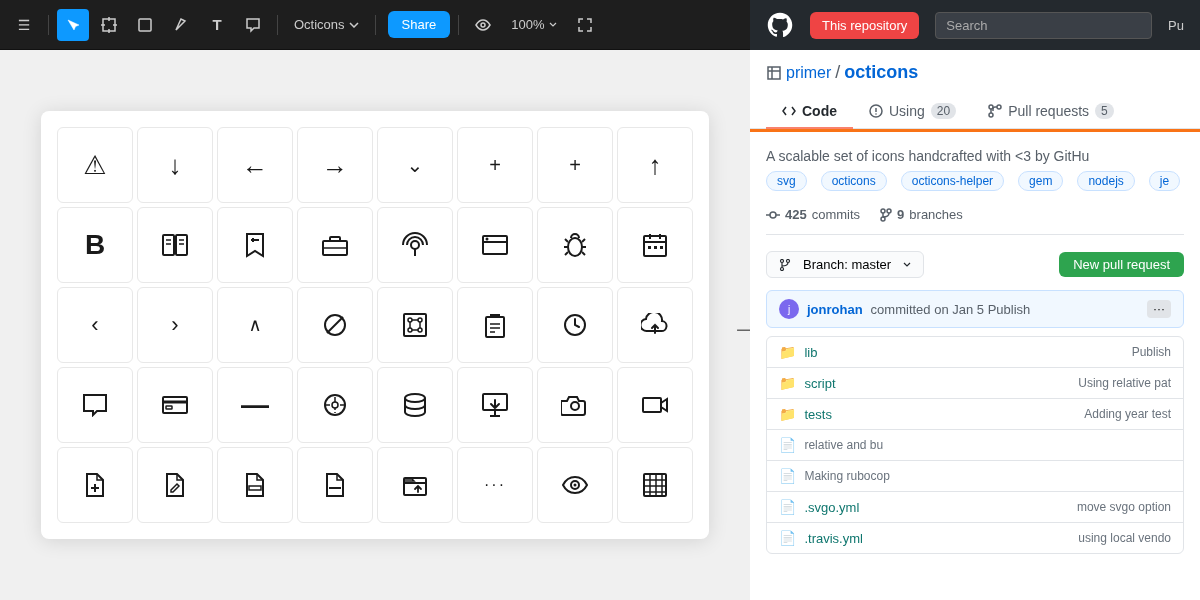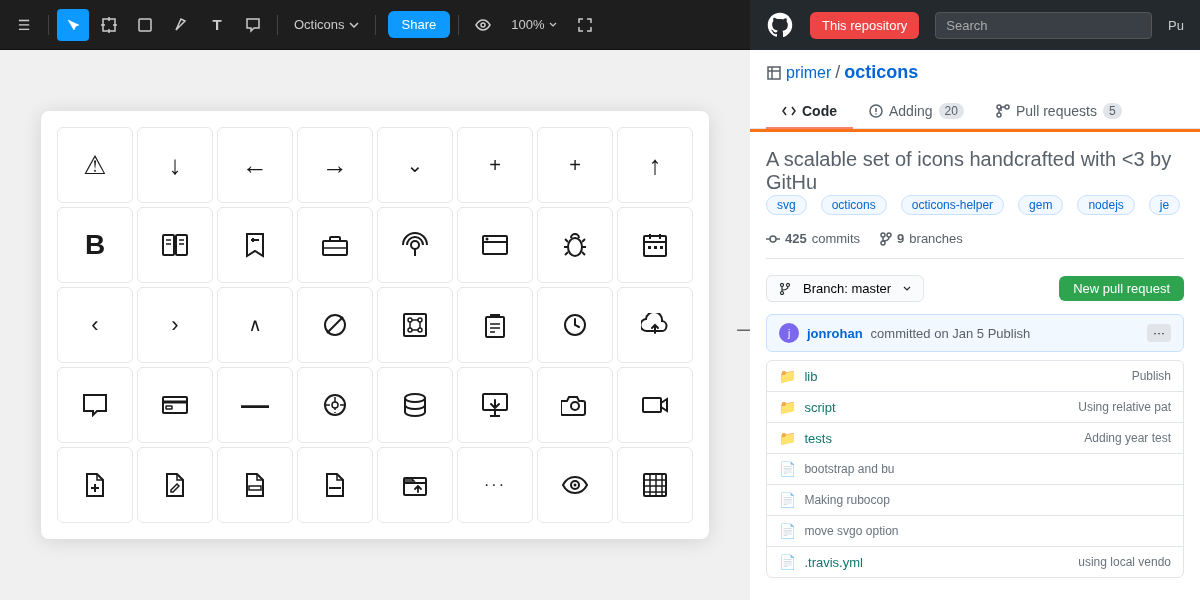--- a/index.html
+++ b/index.html
@@ -232,23 +232,23 @@
     }
 
     
     .gh-content {
       padding: 16px;
       overflow-y: auto;
       flex: 1;
     }
 
     .gh-description {
-      font-size: 20px;
+      font-size: 14px;
       color: #586069;
-      margin-bottom: 1px;
+      margin-bottom: 7px;
     }
 
     .gh-tags {
       display: flex;
       flex-wrap: wrap;
       gap: 14px;
       margin-bottom: 16px;
     }
 
     .gh-tag {
@@ -717,21 +717,21 @@
           <path d="M4 3L1 7l3 4M10 3l3 4-3 4" stroke="#24292e" stroke-width="1.5" fill="none"></path>
         </svg>
         <span>Code</span>
       </div>
       <div class="gh-tab">
         <svg width="14" height="14" viewBox="0 0 14 14" fill="none">
           <circle cx="7" cy="7" r="6" stroke="#586069" stroke-width="1.5" fill="none"></circle>
           <line x1="7" y1="4" x2="7" y2="8" stroke="#586069" stroke-width="1.5"></line>
           <circle cx="7" cy="10" r="0.8" fill="#586069"></circle>
         </svg>
-        <span>Adding</span>
+        <span>Using</span>
         <span class="gh-tab-badge">20</span>
       </div>
       <div class="gh-tab">
         <svg width="14" height="14" viewBox="0 0 14 14" fill="none">
           <circle cx="3" cy="3" r="2" stroke="#586069" stroke-width="1.5" fill="none"></circle>
           <circle cx="11" cy="3" r="2" stroke="#586069" stroke-width="1.5" fill="none"></circle>
           <circle cx="3" cy="11" r="2" stroke="#586069" stroke-width="1.5" fill="none"></circle>
           <path d="M3 5v4M9 3H7a2 2 0 00-2 2v2" stroke="#586069" stroke-width="1.5"></path>
         </svg>
         <span>Pull requests</span>
@@ -811,28 +811,29 @@
         <span class="gh-file-name">script</span>
         <span class="gh-file-commit">Using relative pat</span>
       </div>
       <div class="gh-file-row">
         <span class="gh-file-icon">📁</span>
         <span class="gh-file-name">tests</span>
         <span class="gh-file-commit">Adding year test</span>
       </div>
       <div class="gh-file-row">
         <span class="gh-file-icon">📄</span>
-        <span class="gh-file-commit">bootstrap and bu</span>
+        <span class="gh-file-commit">relative and bu</span>
       </div>
       <div class="gh-file-row">
         <span class="gh-file-icon">📄</span>
         <span class="gh-file-commit">Making rubocop</span>
       </div>
       <div class="gh-file-row">
         <span class="gh-file-icon">📄</span>
+        <span class="gh-file-name">.svgo.yml</span>
         <span class="gh-file-commit">move svgo option</span>
       </div>
       <div class="gh-file-row">
         <span class="gh-file-icon">📄</span>
         <span class="gh-file-name">.travis.yml</span>
         <span class="gh-file-commit">using local vendo</span>
       </div>
     </div>
   </div>
 </div>

